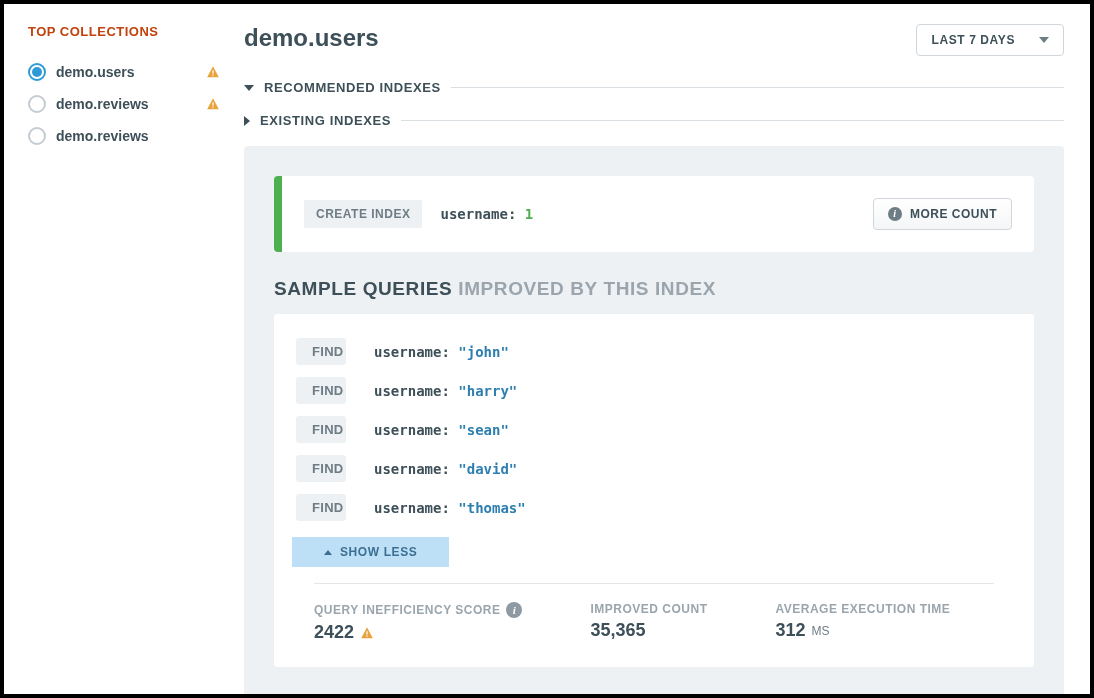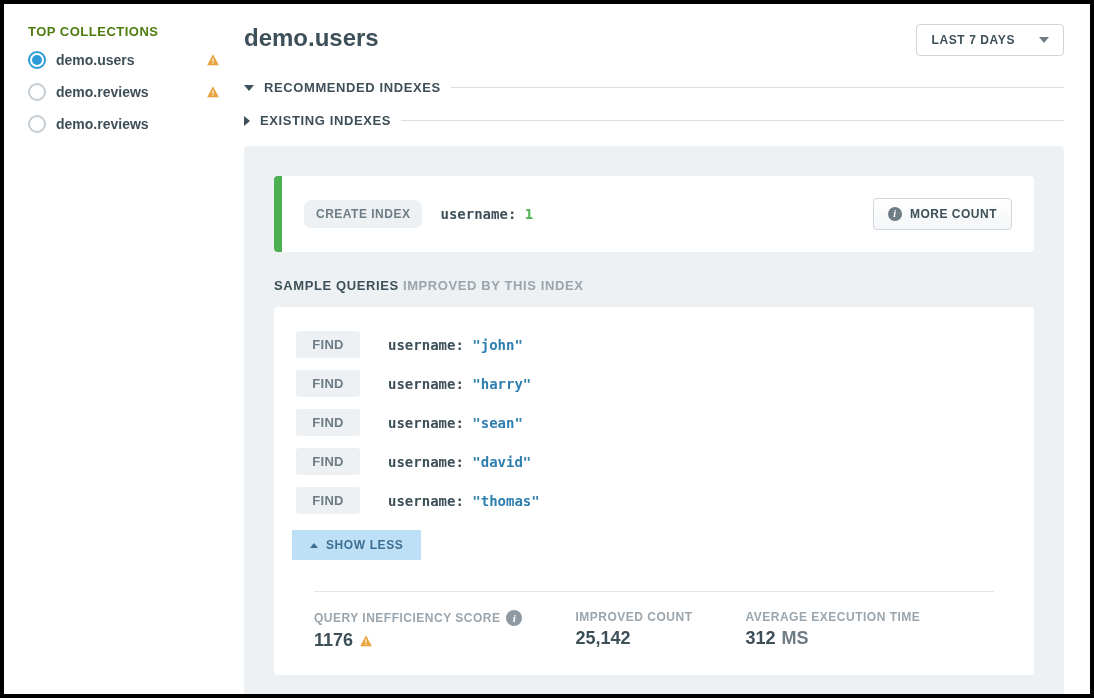--- a/index.html
+++ b/index.html
@@ -20,22 +20,22 @@
   
   .sidebar {
     width: 230px;
     padding: 20px 14px 20px 24px;
     flex-shrink: 0;
   }
   .sidebar-title {
     font-size: 13px;
     font-weight: 600;
     letter-spacing: 0.5px;
-    color: #4d7c0f;
-    margin-bottom: 5px;
+    color: #c2410c;
+    margin-bottom: 17px;
   }
   .sidebar-item {
     display: flex;
     align-items: center;
     gap: 10px;
     padding: 7px 0;
     cursor: pointer;
   }
   .radio {
     width: 18px;
@@ -157,21 +157,21 @@
     justify-content: space-between;
     margin-bottom: 26px;
   }
   .create-left {
     display: flex;
     align-items: center;
     gap: 18px;
   }
   .chip {
     background: #eef1f3;
-    border-radius: 7px;
+    border-radius: 1px;
     padding: 7px 12px;
     font-size: 12px;
     font-weight: 700;
     letter-spacing: 0.5px;
     color: #6e7c85;
   }
   .mono {
     font-family: "Menlo", "Consolas", monospace;
     font-size: 14px;
     font-weight: 600;
@@ -204,21 +204,21 @@
     font-weight: 700;
     font-style: italic;
     font-family: Georgia, serif;
     display: flex;
     align-items: center;
     justify-content: center;
     line-height: 1;
   }
   .info-circle.large { width: 16px; height: 16px; font-size: 11px; background:#8e9aa3; }
   .sample-header {
-    font-size: 13px;
+    font-size: 19px;
     font-weight: 700;
     letter-spacing: 0.6px;
     margin-bottom: 14px;
   }
   .sample-header-sub {
     color: #9aa5ad;
     font-weight: 600;
   }
   .sample-card {
     background: #fff;
@@ -232,65 +232,65 @@
     padding: 6px 0;
   }
   .find-chip {
     background: #eef1f3;
     border-radius: 3px;
     padding: 6px 16px;
     font-size: 13px;
     font-weight: 700;
     letter-spacing: 0.3px;
     color: #6e7c85;
-    width: 64px;
+    width: 50px;
     text-align: center;
   }
   .show-less {
     margin-top: 10px;
     margin-left: -4px;
     display: inline-flex;
     align-items: center;
     gap: 8px;
     background: #bde0f7;
-    padding: 8px 18px;
+    padding: 8px 32px;
     font-size: 12px;
     font-weight: 700;
     letter-spacing: 0.6px;
     color: #3d6f92;
     cursor: pointer;
   }
   .stats-row {
     border-top: 1px solid #e2e6e9;
-    margin: 31px 18px 0 18px;
+    margin: 16px 18px 0 18px;
     padding: 18px 0 24px 0;
     display: flex;
-    gap: 53px;
+    gap: 68px;
   }
   .stat-label {
     font-size: 12px;
     font-weight: 600;
     letter-spacing: 0.5px;
     color: #9aa5ad;
     margin-bottom: 4px;
     display: flex;
     align-items: center;
     gap: 6px;
   }
   .stat-value {
     font-size: 18px;
     font-weight: 700;
     color: #3d4f58;
     display: flex;
     align-items: center;
     gap: 6px;
   }
   .stat-unit {
-    font-size: 18px;
-    font-weight: 700;
+    font-size: 12px;
+    font-weight: 400;
     color: #6e7c85;
   }
 </style>
 </head>
 <body>
 
 <div class="frame">
 
   <div class="sidebar">
     <div class="sidebar-title">TOP COLLECTIONS</div>
@@ -389,31 +389,31 @@
           <span>SHOW LESS</span>
         </div>
 
         <div class="stats-row">
           <div>
             <div class="stat-label">
               <span>QUERY INEFFICIENCY SCORE</span>
               <span class="info-circle large">i</span>
             </div>
             <div class="stat-value">
-              <span>1176</span>
+              <span>2422</span>
               <svg width="14" height="14" viewBox="0 0 24 24" class="warn-icon">
                   <path fill="currentColor" d="M12 2 L22 21 H2 Z"></path>
                   <rect x="11" y="9" width="2" height="6" fill="#fff"></rect>
                   <rect x="11" y="16.5" width="2" height="2" fill="#fff"></rect>
                 </svg>
             </div>
           </div>
           <div>
             <div class="stat-label">IMPROVED COUNT</div>
-            <div class="stat-value">25,142</div>
+            <div class="stat-value">35,365</div>
           </div>
           <div>
             <div class="stat-label">AVERAGE EXECUTION TIME</div>
             <div class="stat-value">
               <span>312</span>
               <span class="stat-unit">MS</span>
             </div>
           </div>
         </div>
       </div>

